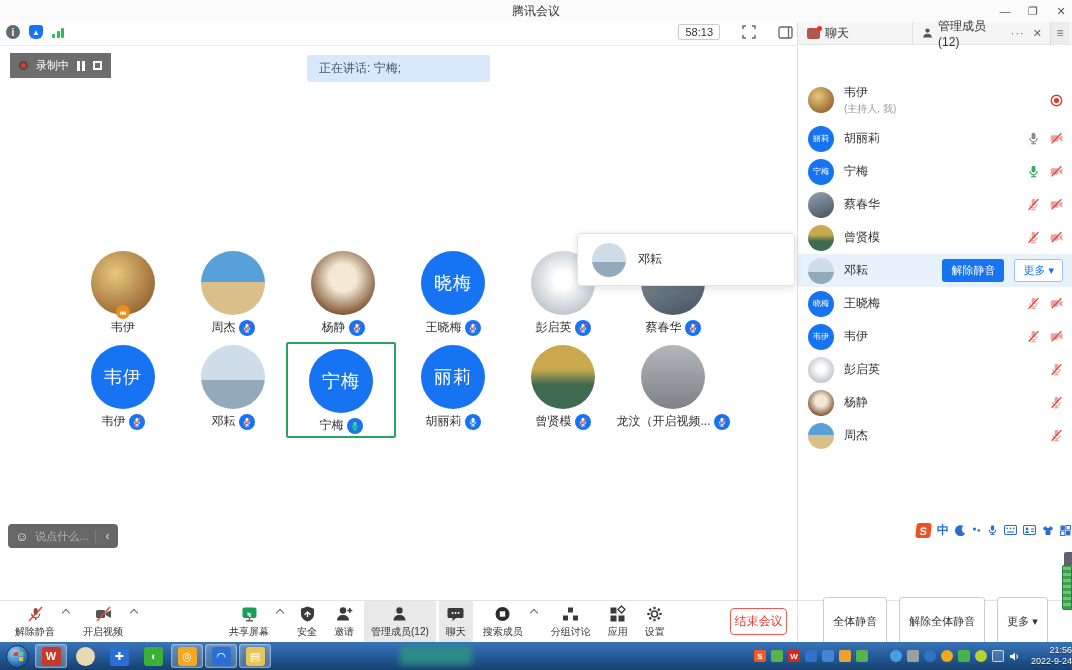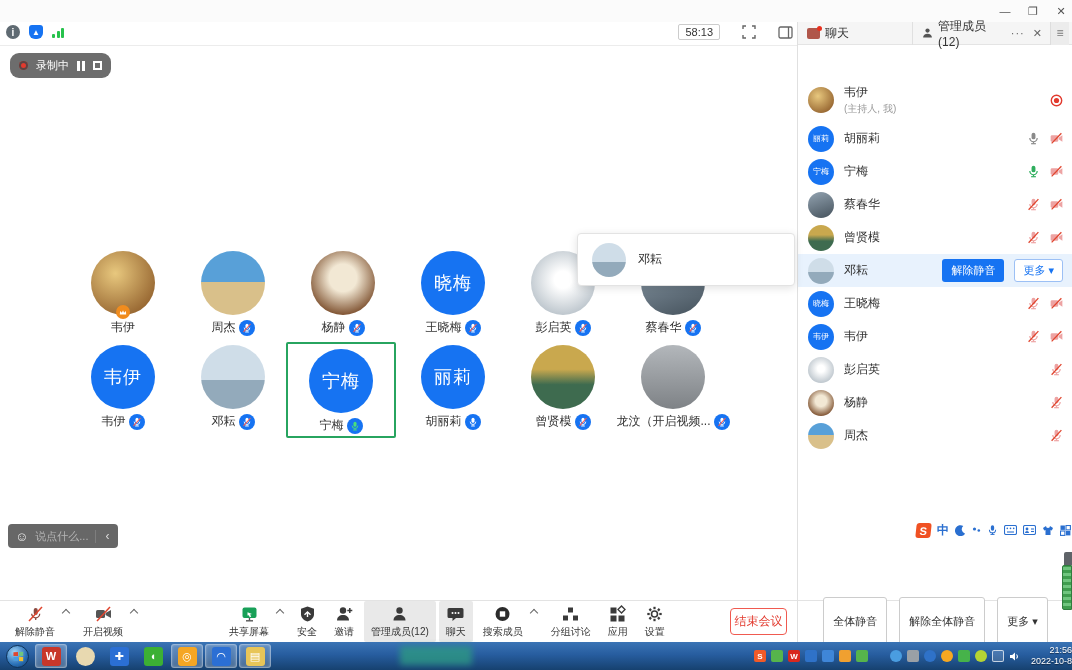--- a/index.html
+++ b/index.html
@@ -17,21 +17,21 @@
   .main-topbar { position:absolute; left:0; top:0; width:797px; height:24px; border-bottom:1px solid #ececec; }
   .tl-icons { position:absolute; left:6px; top:3px; display:flex; gap:9px; align-items:center; }
   .info-ic { width:14px; height:14px; border-radius:50%; background:#5f6a72; color:#fff; font-size:10px; font-weight:bold; display:flex; align-items:center; justify-content:center; }
   .shield-ic { width:14px; height:14px; background:#1673f2; border-radius:3px 3px 6px 6px; display:flex; align-items:center; justify-content:center; color:#fff; font-size:8px; }
   .sig { display:flex; align-items:flex-end; gap:1.5px; height:12px; }
   .sig i { width:3px; background:#27c24c; display:block; border-radius:1px; }
   .tr-status { position:absolute; right:4px; top:2px; display:flex; align-items:center; gap:22px; }
   .timer { border:1px solid #ccc; border-radius:2px; font-size:11px; color:#333; padding:1px 6px; background:#fff; }
 
   
-  .rec-pill { position:absolute; left:10px; top:31px; height:25px; background:#6d6d6d; border-radius:9px; display:flex; align-items:center; padding:0 9px; gap:8px; }
+  .rec-pill { position:absolute; left:10px; top:31px; height:25px; background:#6d6d6d; border-radius:0; display:flex; align-items:center; padding:0 9px; gap:8px; }
   .rec-dot { width:9px; height:9px; border-radius:50%; background:#e23a2e; box-shadow:0 0 0 2px #5a4444 inset; }
   .rec-label { color:#fff; font-size:11px; }
   .pause-ic { display:flex; gap:2px; }
   .pause-ic i { width:3px; height:10px; background:#fff; display:block; }
   .stop-ic { width:9px; height:9px; border:2px solid #fff; }
 
   
   .speak-banner { position:absolute; left:307px; top:33px; width:183px; height:27px; background:#d7e9fb; border-radius:2px; display:flex; align-items:center; padding-left:12px; font-size:12px; color:#44546a; }
 
   
@@ -123,20 +123,21 @@
   .tray-gap { width:12px; }
   .clock { color:#fff; font-size:9px; text-align:right; line-height:1.25; text-shadow:0 1px 1px rgba(0,0,0,.5); margin-left:4px; }
   svg { display:block; }
 </style>
 </head>
 <body>
 
 <div class="window">
 
   <div class="titlebar">
+    <div class="title">腾讯会议</div>
     <div class="win-controls">
       <span>—</span>
       <span>❐</span>
       <span>✕</span>
     </div>
   </div>
 
   <div class="main">
     <div class="main-topbar">
       <div class="tl-icons">
@@ -167,20 +168,21 @@
     <div class="rec-pill">
       <span class="rec-dot"></span>
       <span class="rec-label">录制中</span>
       <span class="pause-ic">
           <i></i>
           <i></i>
         </span>
       <span class="stop-ic"></span>
     </div>
 
+    <div class="speak-banner">正在讲话: 宁梅;</div>
 
     <div id="grid">
         <div class="tile" style="left: 68px; top: 226px;">
           <div class="g-avatar" style="background: radial-gradient(circle at 38% 35%, rgb(232, 200, 126), rgb(154, 106, 52) 75%);">
             <span class="crown">
               <svg width="8" height="7" viewBox="0 0 10 8">
                 <path d="M1 6.5 1.4 2l2.2 2.2L5 1.2l1.4 3L8.6 2 9 6.5z" fill="#fff"></path>
               </svg>
             </span>
           </div>
@@ -859,18 +861,18 @@
         <span class="tray-ic" style="border: 1px solid rgba(255, 255, 255, 0.7); background: rgba(255, 255, 255, 0.15);"></span>
         <span class="tray-ic">
           <svg width="11" height="11" viewBox="0 0 11 11">
             <path d="M1 4h2.2L6 1.5v8L3.2 7H1z" fill="#fff"></path>
             <path d="M7.5 3.5a3 3 0 0 1 0 4" fill="none" stroke="#fff" stroke-width="1.1"></path>
           </svg>
         </span>
       </div>
     <div class="clock">
       <div>21:56</div>
-      <div>2022-10-8</div>
+      <div>2022-9-24</div>
     </div>
   </div>
   <div class="blur-patch"></div>
 
 </div>
 
 </body></html>

